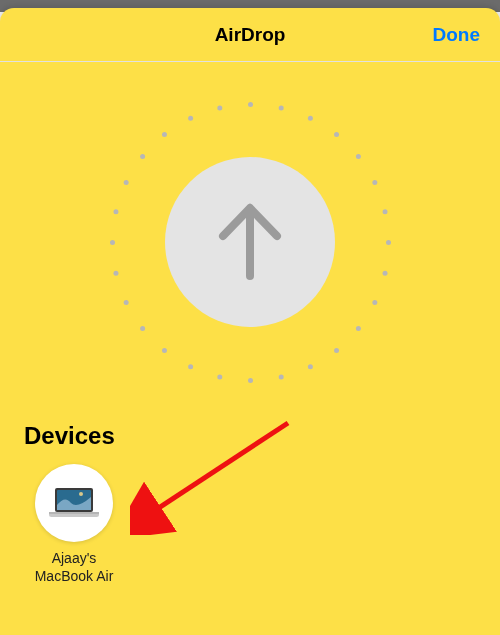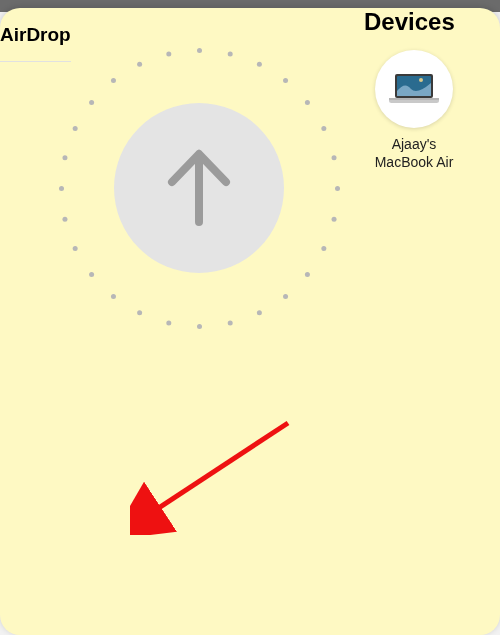--- a/index.html
+++ b/index.html
@@ -8,25 +8,25 @@
 
   
   .backdrop-top {
     position: absolute; top: 0; left: 0; right: 0; height: 12px;
     background: #6b6b6b;
   }
 
   .sheet {
     position: absolute;
     top: 8px; left: 0; right: 0; bottom: 0;
-    background: #fef9c3;
+    background: #fde047;
     border-top-left-radius: 14px;
     border-top-right-radius: 14px;
     box-shadow: 0 -1px 6px rgba(0,0,0,0.15);
-    display: flex; flex-direction: row; border-radius: 20px;
+    display: flex; flex-direction: column;
   }
 
   .header {
     position: relative;
     height: 54px;
     display: flex; align-items: center; justify-content: center;
     border-bottom: 1px solid #e1e1e1;
   }
   .header-title {
     font-size: 19px; font-weight: 600; color: #000;
@@ -63,21 +63,21 @@
     width: 170px; height: 170px;
     background: #e4e4e4;
     border-radius: 50%;
     position: absolute; left: 50%; top: 50%;
     transform: translate(-50%, -50%);
     display: flex; align-items: center; justify-content: center;
   }
   .up-arrow svg { display: block; }
 
   .devices-section {
-    padding: 0 36px;
+    padding: 0 24px;
   }
   .devices-heading {
     font-size: 24px; font-weight: 700; color: #000;
     margin-bottom: 14px;
   }
   .device-item {
     display: inline-flex; flex-direction: column; align-items: center;
     width: 100px; cursor: pointer;
   }
   .device-avatar {
@@ -103,20 +103,21 @@
 </style>
 </head>
 <body>
 
 <div class="backdrop-top"></div>
 
 <div class="sheet">
 
   <div class="header">
     <div class="header-title">AirDrop</div>
+    <button class="done-btn">Done</button>
   </div>
 
   <div class="radar-area">
     <div class="radar-center">
       <div class="dotted-ring" id="dotted-ring">
           <div class="dot" style="transform: translate(138px, 0px);"></div>
           <div class="dot" style="transform: translate(134.54px, 30.7079px);"></div>
           <div class="dot" style="transform: translate(124.334px, 59.876px);"></div>
           <div class="dot" style="transform: translate(107.893px, 86.0416px);"></div>
           <div class="dot" style="transform: translate(86.0416px, 107.893px);"></div>

